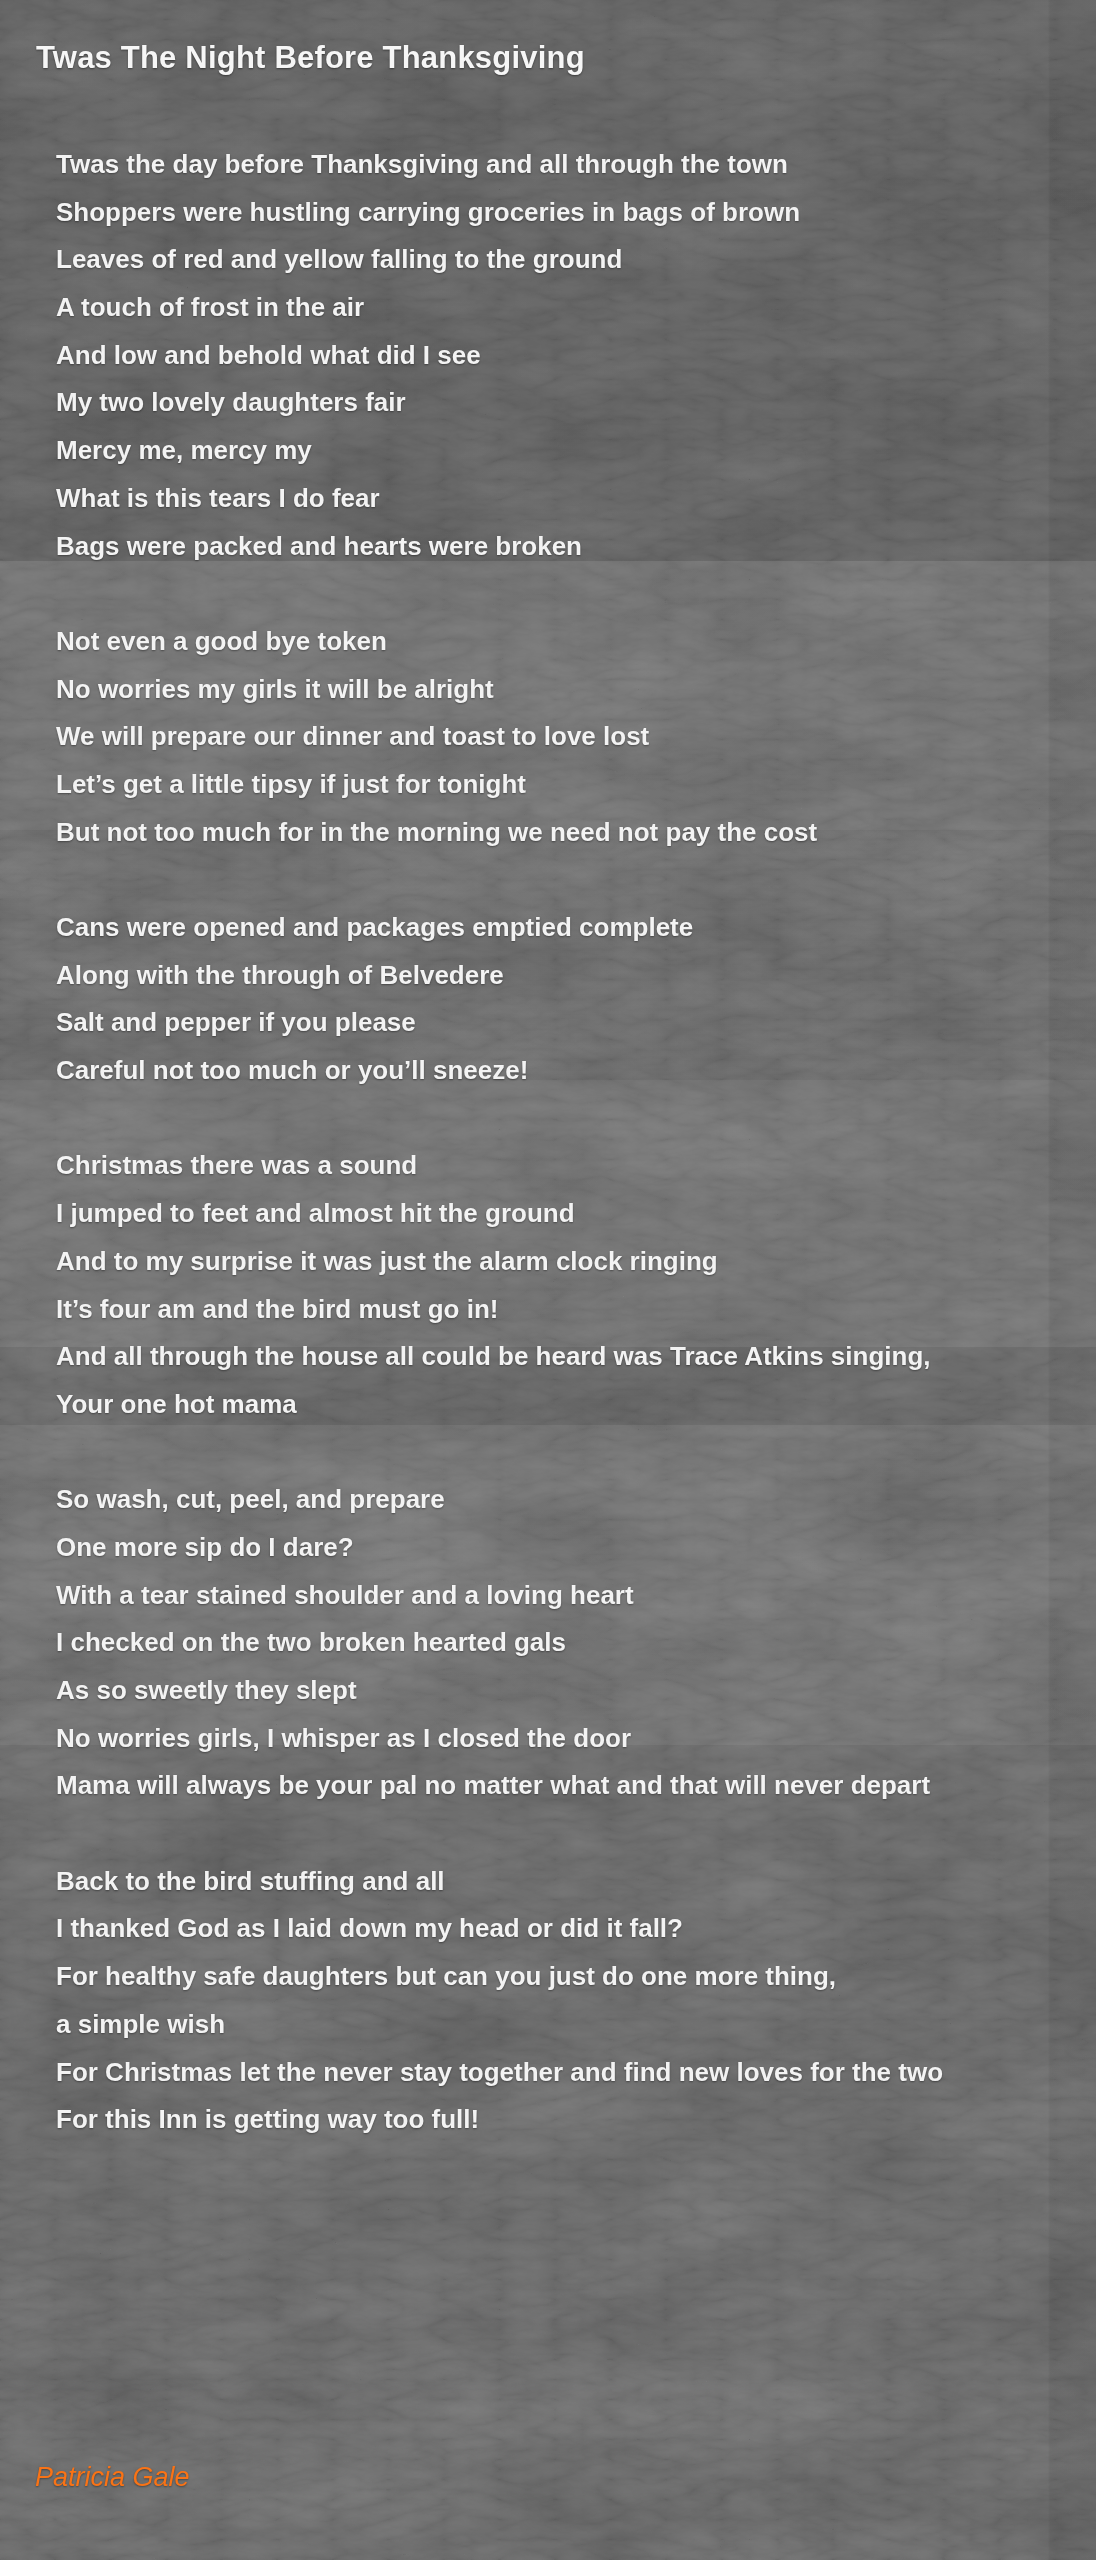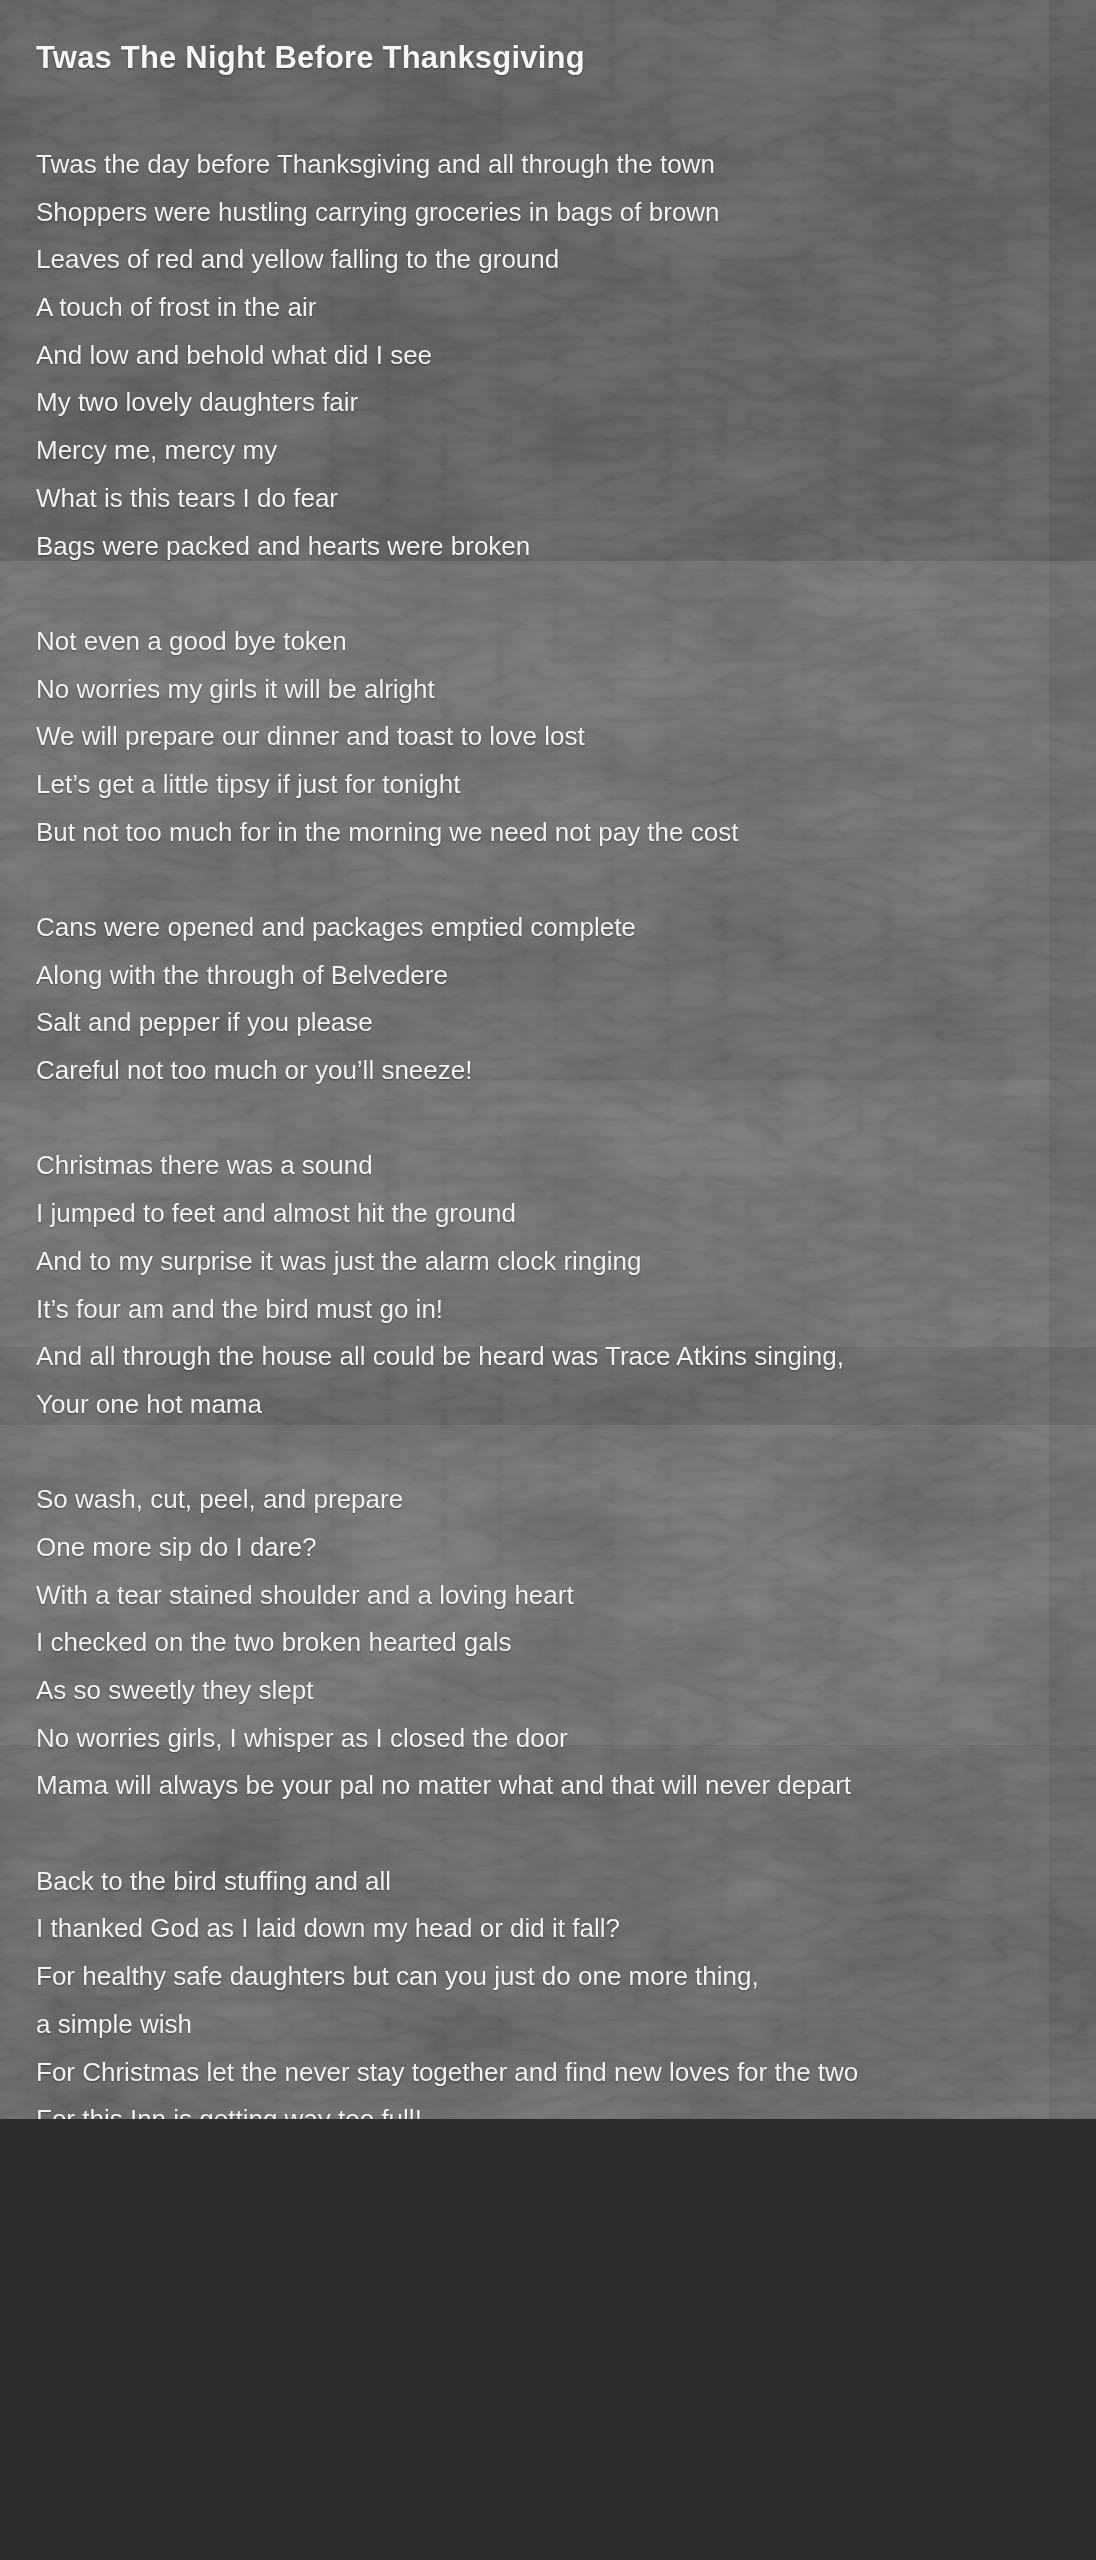--- a/index.html
+++ b/index.html
@@ -4,21 +4,21 @@
 <style>
   html, body {
     margin: 0;
     padding: 0;
     background: #2b2b2b;
     font-family: "Liberation Sans", "DejaVu Sans", sans-serif;
   }
   #page {
     position: relative;
     width: 1096px;
-    height: 2119px;
+    height: 2560px;
     overflow: hidden;
     background: #3f3f3f;
   }
   
   #texture {
     position: absolute;
     inset: 0;
     display: block;
   }
   
@@ -65,24 +65,25 @@
     left: 36px;
     right: 20px;
   }
   .stanza {
     margin: 0 0 47.7px 0;
   }
   .line {
     height: 47.7px;
     line-height: 47.7px;
     font-size: 26px;
-    font-weight: normal;
+    font-weight: bold;
     color: #f3f3f3;
     white-space: nowrap;
     text-shadow: 0 1px 2px rgba(0,0,0,0.4);
+    margin-left: 20px;
   }
   .poem-author {
     position: absolute;
     top: 2462px;
     left: 35px;
     font-size: 27px;
     font-style: italic;
     font-weight: normal;
     color: #f97316;
     white-space: nowrap;

